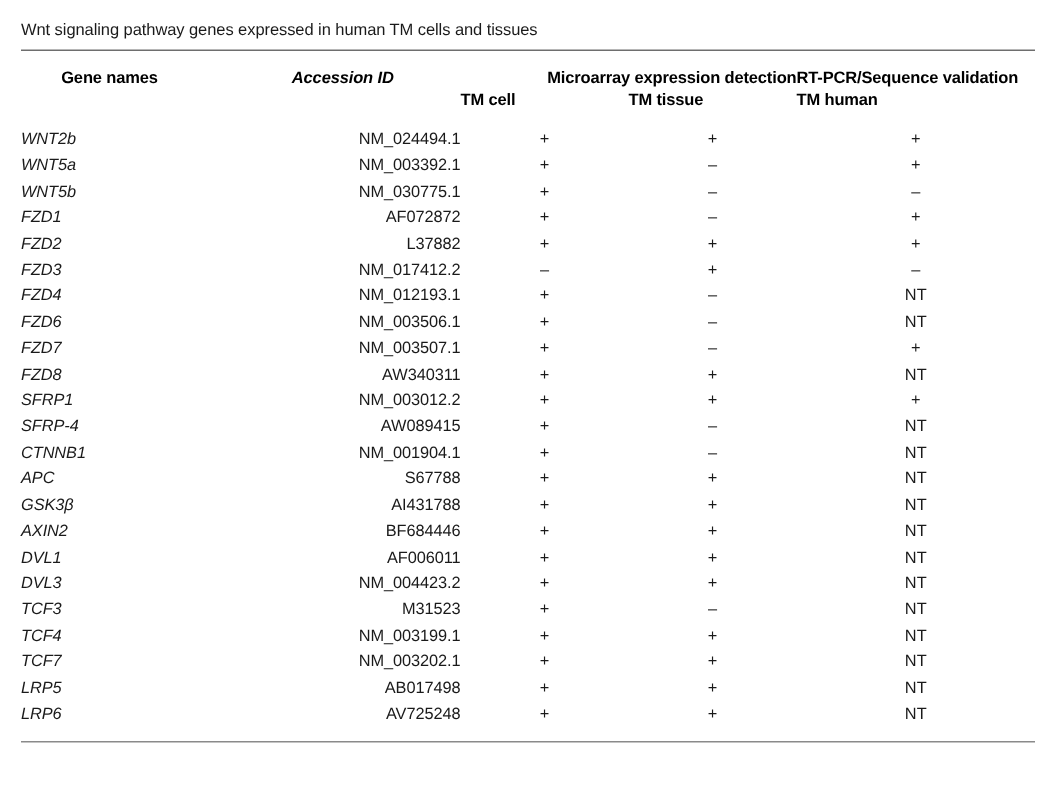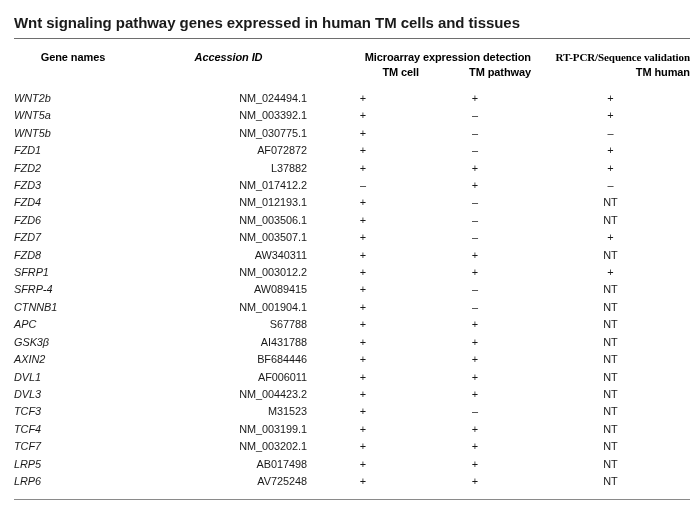--- a/index.html
+++ b/index.html
@@ -23,22 +23,22 @@
     position: relative;
   }
   .table-label {
     font-size: 13.5px;
     font-weight: bold;
     letter-spacing: -0.1px;
     margin: 0 0 6px 0;
     color: #000;
   }
   .table-caption {
-    font-size: 15px;
-    font-weight: bold;
+    font-size: 11px;
+    font-weight: normal;
     letter-spacing: -0.05px;
     margin: 0 0 7px 0;
     color: #1a1a1a;
   }
   .rule {
     height: 1px;
     background: #6e6e6e;
     width: 676px;
     margin: 0;
   }
@@ -70,29 +70,28 @@
     padding-top: 12px;
     padding-bottom: 10px;
   }
   th.h-acc { padding-left: 18px; font-style: italic; }
   th.h-micro {
     text-align: right;
     padding-top: 12px;
     padding-bottom: 0;
   }
   th.h-rt {
-    text-align: right;
+    text-align: left;
     padding-top: 12px;
     padding-bottom: 0;
-    font-family: Liberation Serif, serif;
   }
   tr.subhead th {
     font-weight: bold;
     font-size: 11px;
-    text-align: right;
+    text-align: left;
     padding-top: 3px;
     padding-bottom: 11px;
     color: #000;
   }
   tbody td {
     padding: 0;
     height: 17.4px;
     line-height: 17.4px;
     font-size: 10.9px;
     color: #1a1a1a;
@@ -131,21 +130,21 @@
     </colgroup>
     <thead>
       <tr>
         <th class="h-gene" rowspan="2">Gene names</th>
         <th class="h-acc" rowspan="2">Accession ID</th>
         <th class="h-micro" colspan="2">Microarray expression detection</th>
         <th class="h-rt">RT-PCR/Sequence validation</th>
       </tr>
       <tr class="subhead">
         <th>TM cell</th>
-        <th>TM pathway</th>
+        <th>TM tissue</th>
         <th>TM human</th>
       </tr>
     </thead>
     <tbody id="table-body">
         <tr>
           <td class="gene">WNT2b</td>
           <td class="acc">NM_024494.1</td>
           <td class="val">+</td>
           <td class="val">+</td>
           <td class="val">+</td>

